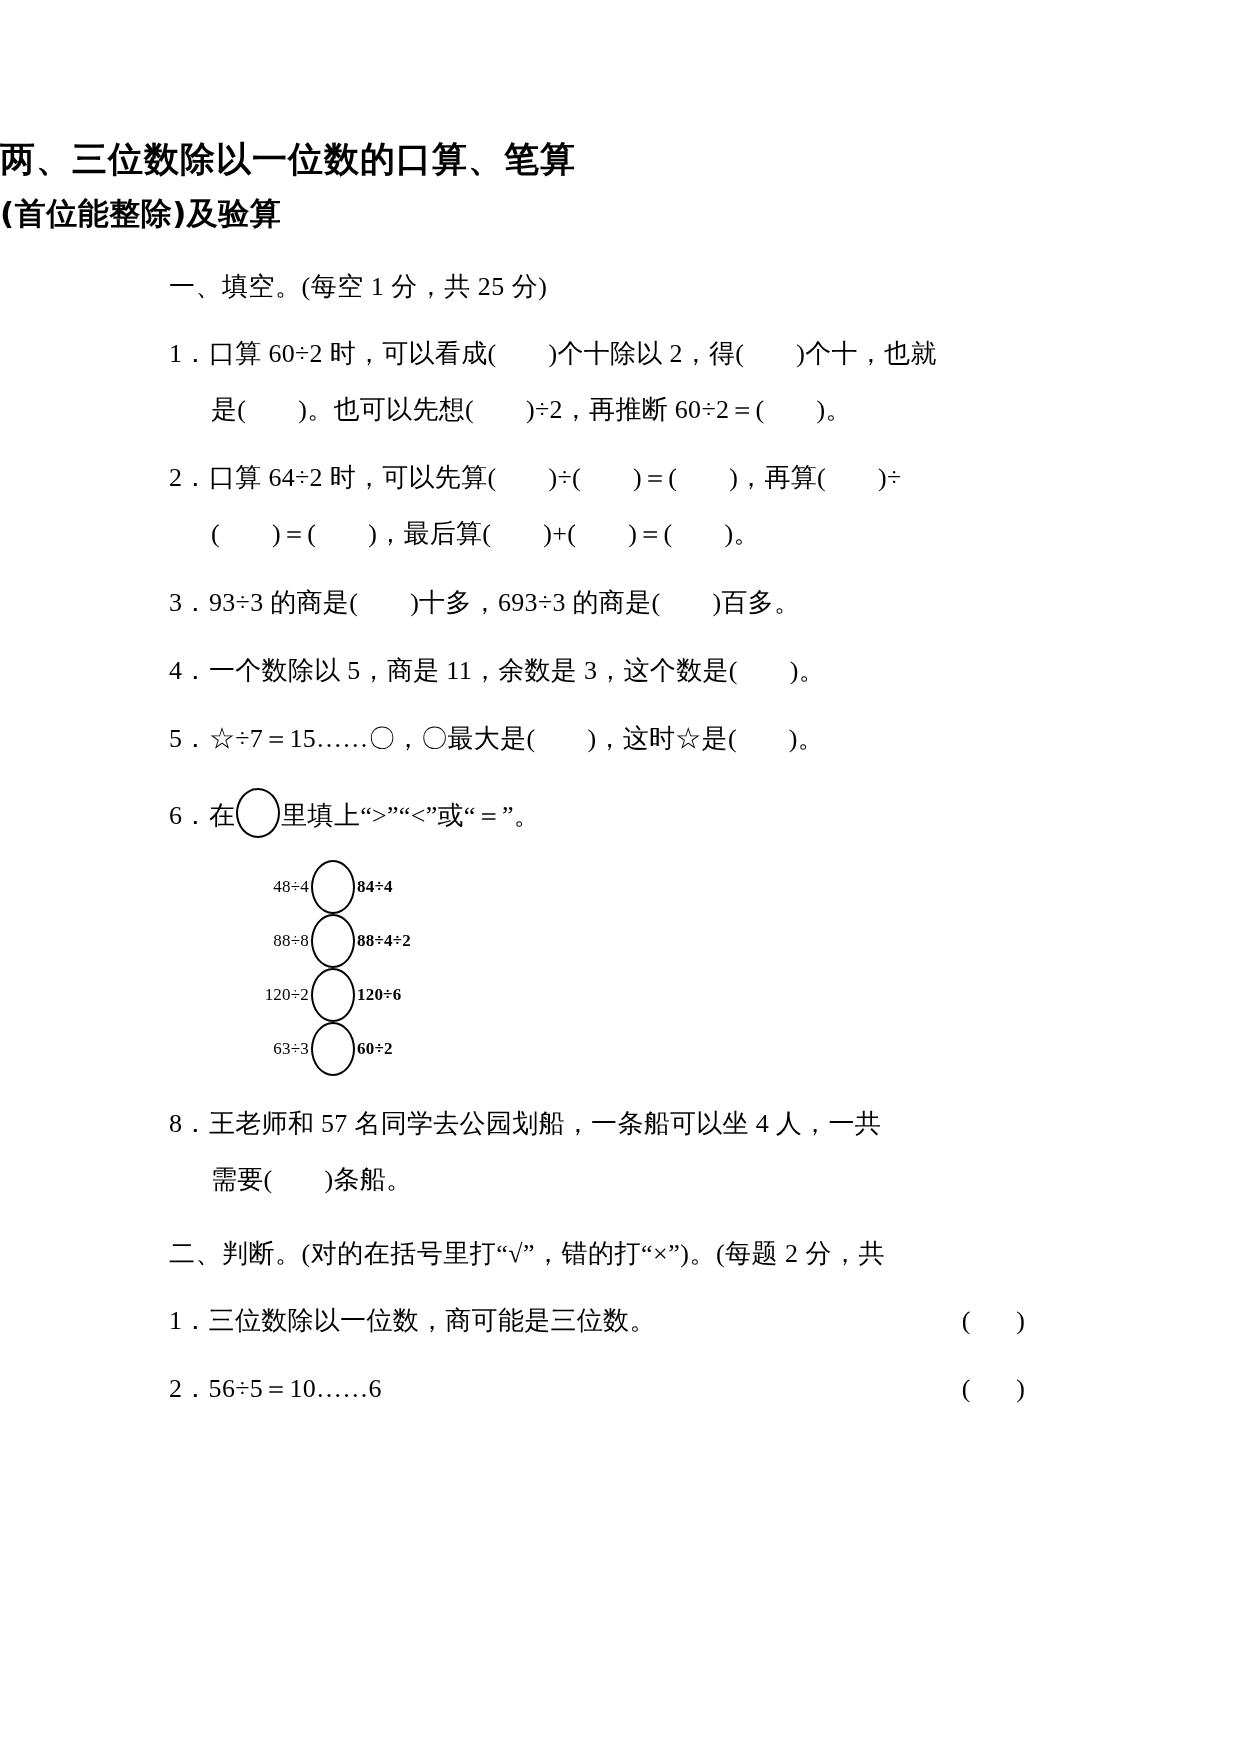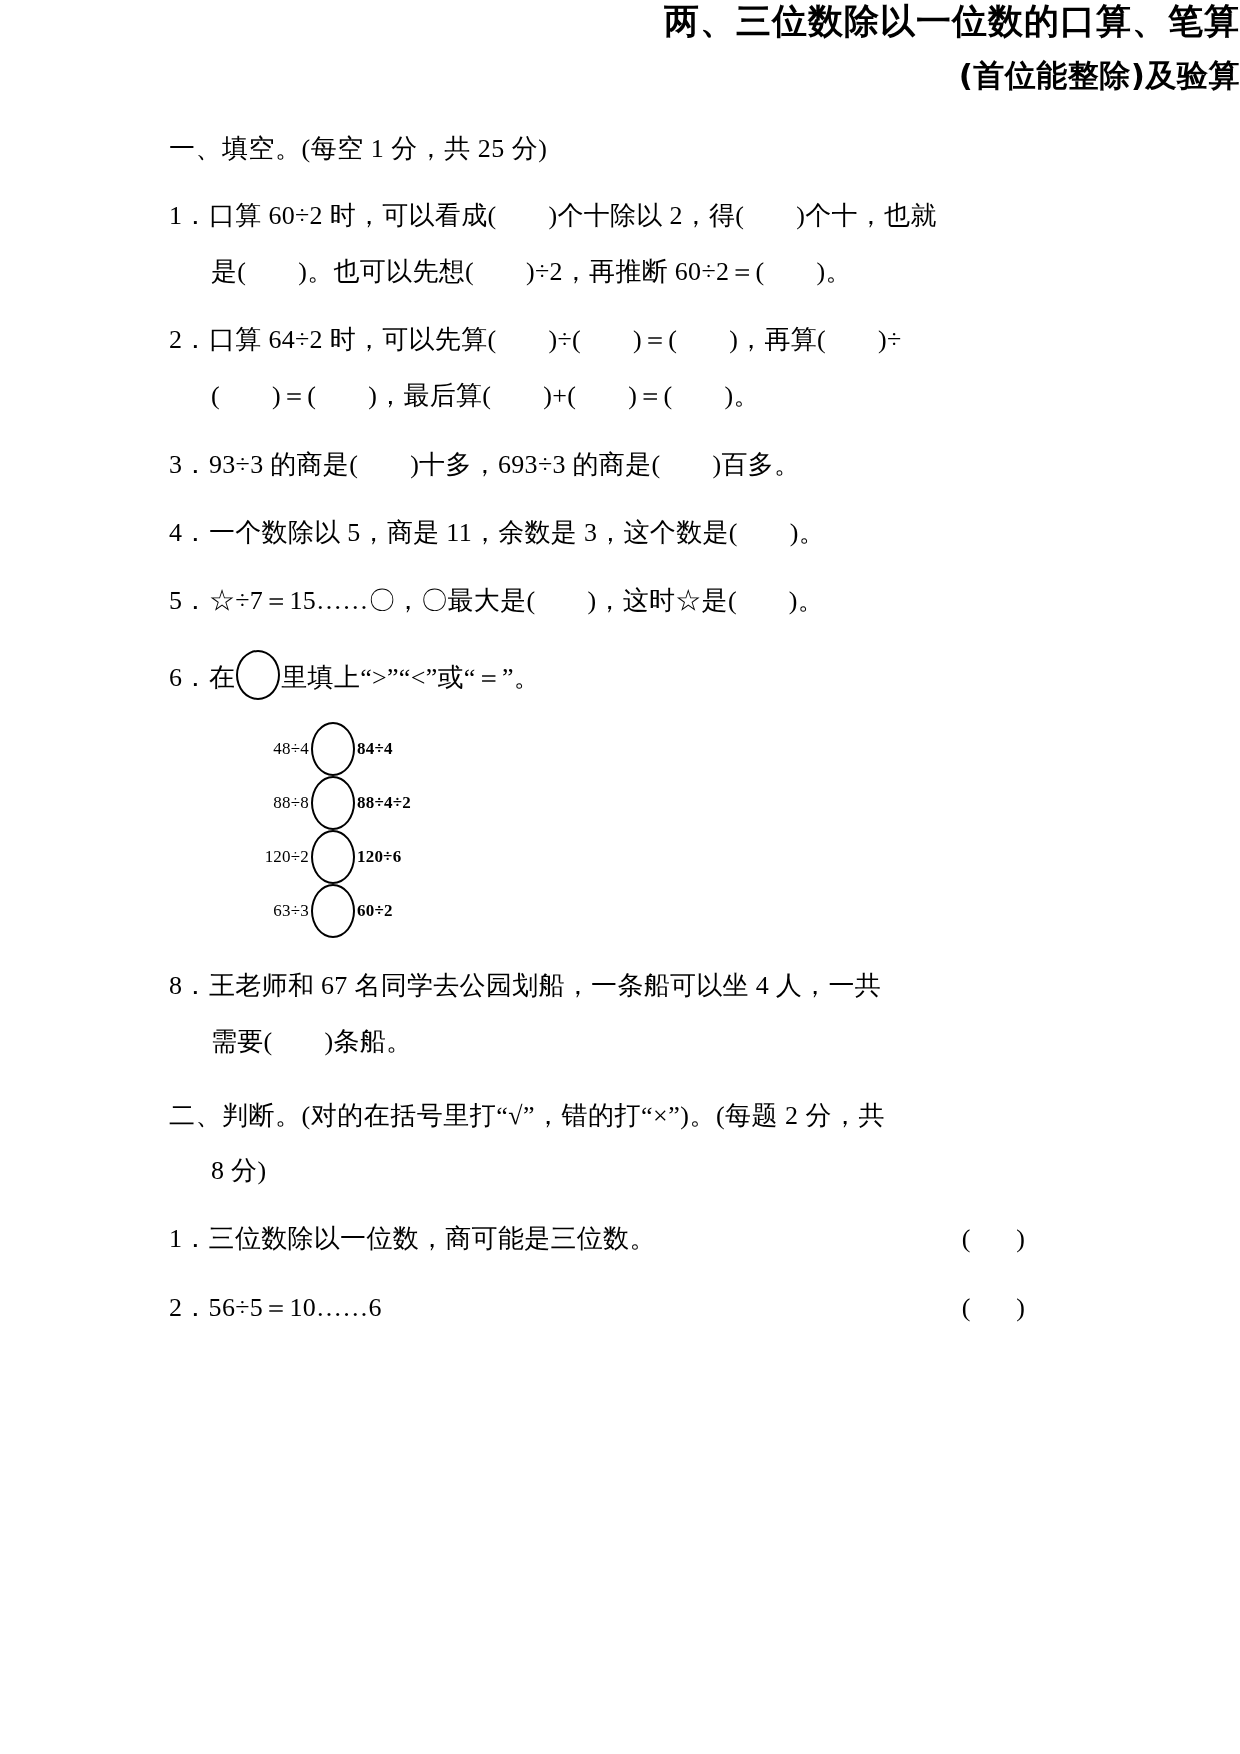--- a/index.html
+++ b/index.html
@@ -19,21 +19,22 @@
   .page {
     width: 1240px;
     height: 1754px;
     position: relative;
     box-sizing: border-box;
     padding: 0;
   }
 
   
   .title-block {
-    text-align: right;
+    padding-top: 138px;
+    text-align: left;
   }
   .doc-title {
     font-family: "DejaVu Sans", "Liberation Sans", sans-serif;
     font-weight: bold;
     font-size: 35px;
     letter-spacing: 1px;
     line-height: 1.25;
     margin: 0;
   }
   .doc-subtitle {
@@ -201,28 +202,27 @@
       </div>
       <div class="compare-row">
         <span class="compare-left">63÷3</span>
           <span class="compare-circle"></span>
           <span class="compare-right">60÷2</span>
       </div>
     </div>
 
 
     <div class="q">
-      <span class="num">8．</span><span>王老师和 67 名同学去公园划船，一条船可以坐 4 人，一共</span>
+      <span class="num">8．</span><span>王老师和 57 名同学去公园划船，一条船可以坐 4 人，一共</span>
     </div>
     <div class="q-line2">
       <span>需要(</span><span class="blank"></span><span>)条船。</span>
     </div>
 
     <div class="sec-head">二、判断。(对的在括号里打“√”，错的打“×”)。(每题 2 分，共</div>
-    <div class="q-line2">8 分)</div>
 
     <div class="q-judge">
       <span class="jtext">1．</span>
         <span class="jtext">三位数除以一位数，商可能是三位数。</span>
       <span class="jspacer"></span>
       <span class="jbracket"><span>(</span><span class="gap"></span><span>)</span></span>
     </div>
 
     <div class="q-judge">
       <span class="jtext">2．</span>

